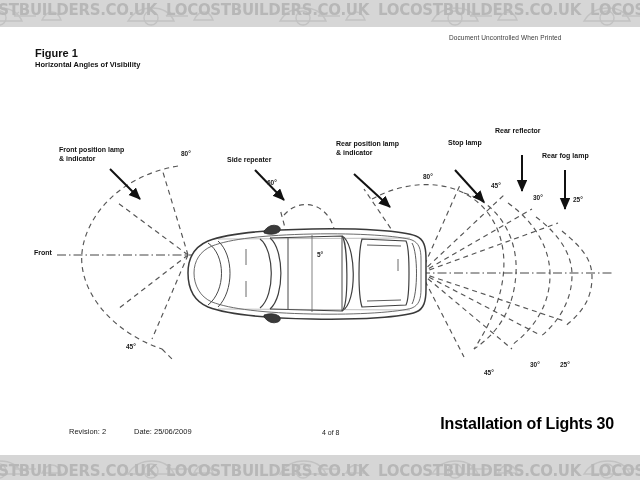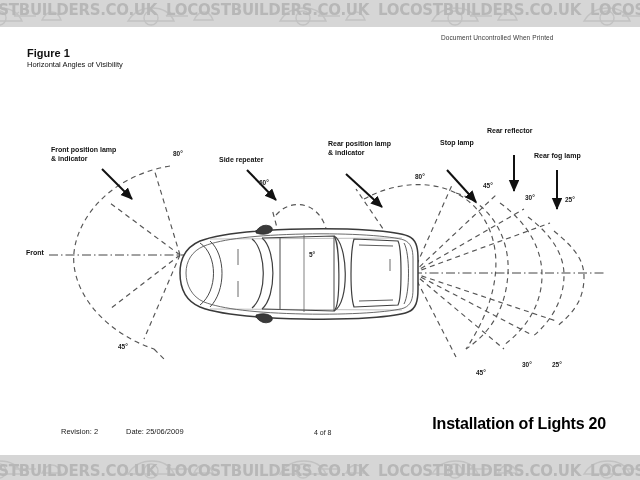--- a/index.html
+++ b/index.html
@@ -48,21 +48,21 @@
     left: -46px;
     top: 0;
     width: 760px;
     height: 27px;
   }
   .wm-bottom .wm-cars { height: 25px; }
 
   
   .page {
     position: absolute;
-    left: 4px;
+    left: 12px;
     top: 27px;
     width: 624px;
     height: 428px;
     background: #ffffff;
   }
 
   .doc-uncontrolled {
     position: absolute;
     left: 437px;
     top: 7px;
@@ -77,21 +77,21 @@
     top: 20px;
     font-size: 11px;
     font-weight: bold;
     color: #111;
   }
   .fig-subtitle {
     position: absolute;
     left: 23px;
     top: 33px;
     font-size: 7.5px;
-    font-weight: normal;
+    font-weight: bold;
     color: #111;
   }
   .fig-body {
     position: absolute;
     left: 23px;
     top: 50px;
     width: 580px;
     font-size: 7.5px;
     line-height: 11px;
     color: #1a1a1a;
@@ -370,21 +370,21 @@
   <div class="ang" style="left:479px; top:155px;">45°</div>
   <div class="ang" style="left:521px; top:167px;">30°</div>
   <div class="ang" style="left:561px; top:169px;">25°</div>
   <div class="ang" style="left:472px; top:342px;">45°</div>
   <div class="ang" style="left:518px; top:334px;">30°</div>
   <div class="ang" style="left:548px; top:334px;">25°</div>
 
   <div class="ft ft-rev">Revision: 2</div>
   <div class="ft ft-date">Date: 25/06/2009</div>
   <div class="ft ft-page">4 of 8</div>
-  <div class="ft-title">Installation of Lights 20</div>
+  <div class="ft-title">Installation of Lights 30</div>
 </div>
 
 <div class="wm-band wm-bottom">
   <svg class="wm-cars" viewBox="0 0 760 25">
     <g fill="none" stroke="#c2c2c2" stroke-width="1.4">
       <g transform="translate(0,-2)">
         <path d="M22 21 q8 -13 24 -13 q16 0 22 13 z"></path>
         <circle cx="45" cy="18" r="7"></circle>
         <path d="M60 16 l22 0 M60 16 l5 -4"></path>
         <path d="M88 20 q4 -8 10 -8 q6 0 9 8 z"></path>

